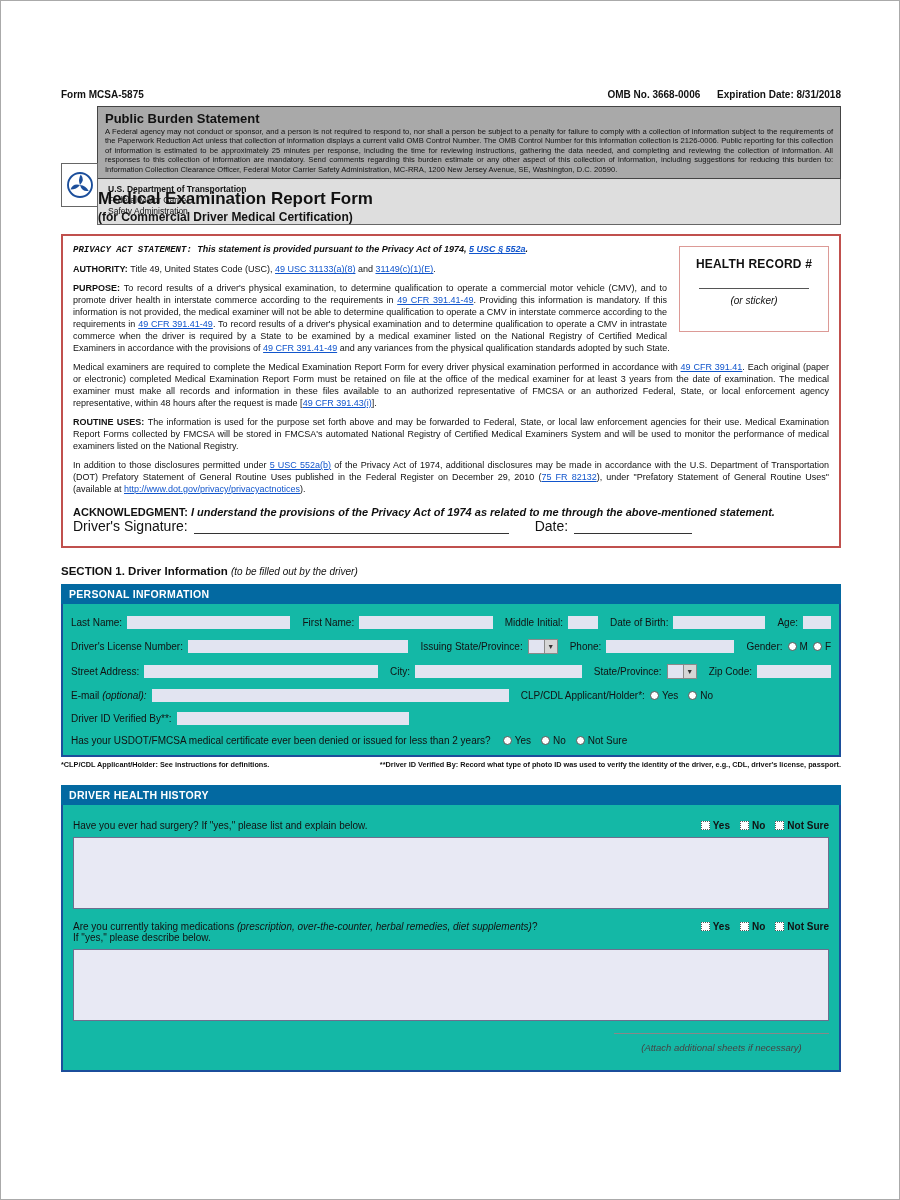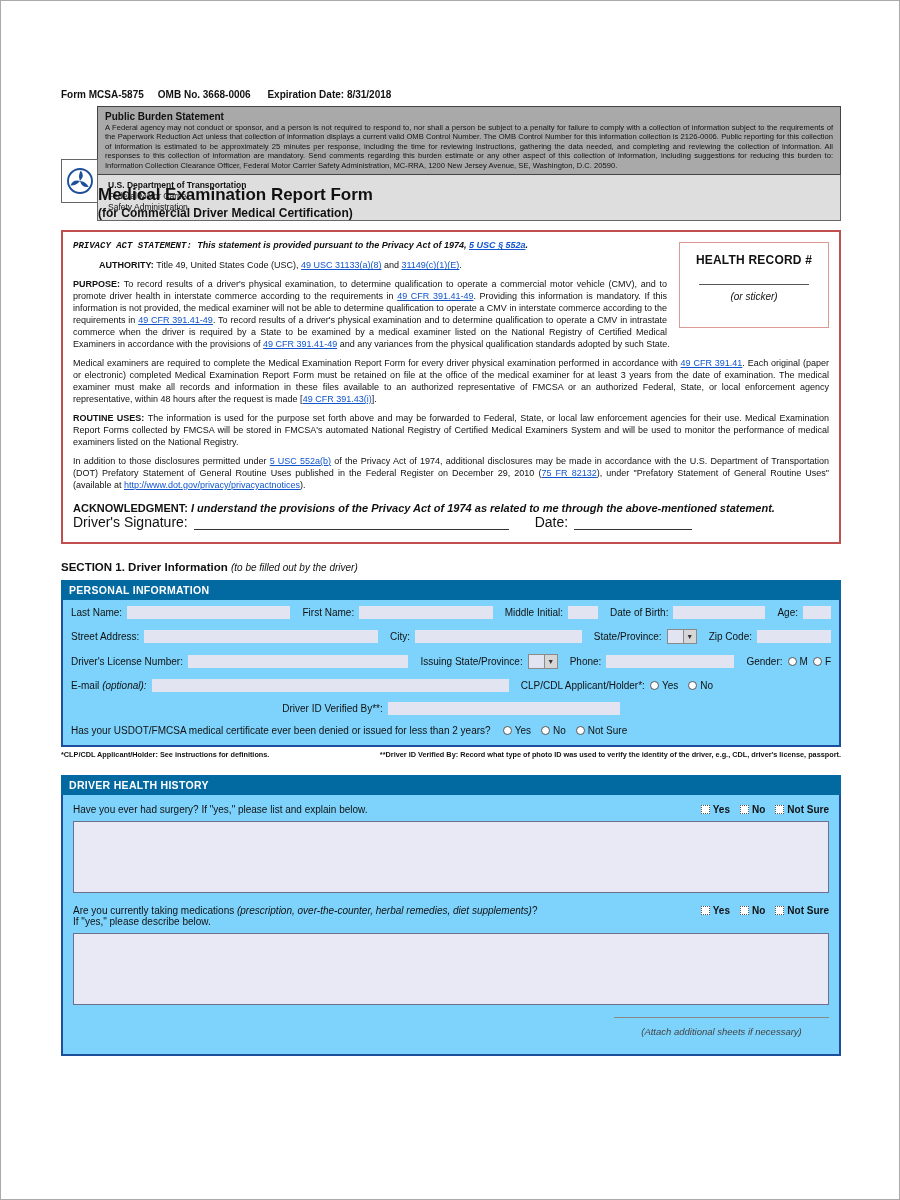--- a/index.html
+++ b/index.html
@@ -1,27 +1,27 @@
 <!DOCTYPE html>
 <html><head>
 <meta charset="utf-8">
 <style>
   * { box-sizing: border-box; margin: 0; padding: 0; }
   body { background:#fff; font-family:"Liberation Sans", sans-serif; color:#111; }
   .page { width:900px; height:1200px; position:relative; background:#fff; border:1px solid #aaa; overflow:hidden; }
   .content { position:absolute; left:60px; top:88px; width:780px; }
 
   
-  .meta-row { display:flex; justify-content:flex-start; font-size:10px; font-weight:bold; margin-bottom:6px; }
+  .meta-row { display:flex; justify-content:space-between; font-size:10px; font-weight:bold; margin-bottom:6px; }
   .meta-right span { margin-left:14px; }
 
   
   .hdr-wrap { margin-left:36px; position:relative; }
   .burden { background:#a9a9a9; border:1px solid #444; padding:4px 7px; }
-  .burden .b-title { font-size:10px; font-weight:bold; margin-bottom:1px; }
+  .burden .b-title { font-size:13px; font-weight:bold; margin-bottom:1px; }
   .burden .b-text { font-size:7.6px; line-height:1.25; text-align:justify; }
   .agency { background:#dedede; border:1px solid #666; border-top:none; position:relative; min-height:46px; padding:5px 8px 6px 10px; }
   .agency .dept { font-size:8.5px; line-height:1.25; }
   .agency .dept .d1 { font-weight:bold; }
   .agency .ttl-block { position:absolute; left:0; right:0; top:10px; }
   .agency .ttl { font-size:17px; font-weight:bold; }
   .agency .sub { font-size:12px; font-weight:bold; margin-top:1px; }
   .logo-box { position:absolute; left:-37px; top:-16px; width:37px; height:44px; background:#fff; border:1px solid #666; display:flex; align-items:center; justify-content:center; }
 
   
@@ -37,21 +37,21 @@
   .sig-line { border-bottom:1px solid #333; height:12px; }
   .sig-line.w1 { width:315px; margin:0 26px 0 6px; }
   .sig-line.w2 { width:118px; margin-left:6px; }
 
   
   .sec1-title { margin-top:17px; font-size:11.5px; }
   .sec1-title .t { font-weight:bold; }
   .sec1-title .s { font-style:italic; font-size:10px; }
 
   .bar { background:#0369a1; color:#fff; font-weight:bold; font-size:10.5px; padding:4px 8px; letter-spacing:.3px; margin-top:7px; }
-  .sec-body { border:2px solid #1b4e9b; border-top:none; padding:6px 8px 7px 8px; background:#7dd3fc; }
+  .sec-body { border:2px solid #1b4e9b; border-top:none; padding:12px 8px 7px 8px; background:#14b8a6; }
 
   .frow { display:flex; align-items:center; gap:12px; margin-bottom:10px; font-size:10px; }
   .frow:last-child { margin-bottom:2px; }
   .pair { display:flex; align-items:center; gap:5px; min-width:0; }
   .lbl { white-space:nowrap; }
   .fld { background:#e2e4f1; height:13px; display:inline-block; }
   .grow { flex:1; }
   .combo { display:flex; width:30px; height:15px; border:1px solid #8a8a8a; background:#e2e4f1; cursor:pointer; }
   .combo .cv { flex:1; }
   .combo .cb { width:13px; background:#d6d6d6; border-left:1px solid #8a8a8a; font-size:7px; line-height:13px; text-align:center; color:#333; }
@@ -113,21 +113,21 @@
       </div>
     </div>
 
     <div class="privacy">
       <div class="mr-box">
         <div class="mr-title">HEALTH RECORD #</div>
         <div class="mr-line"></div>
         <div class="mr-note">(or sticker)</div>
       </div>
       <p><span style="font-weight: bold; font-style: italic; font-family: Liberation Mono, monospace;">PRIVACY ACT STATEMENT: </span><span style="font-weight: bold; font-style: italic;">This statement is provided pursuant to the Privacy Act of 1974, </span><a class="lnk" href="#" style="font-weight: bold; font-style: italic;">5 USC § 552a</a><span style="font-weight: bold; font-style: italic;">.</span></p>
-      <p><span style="font-weight: bold; margin-left: 26px;">AUTHORITY: </span><span>Title 49, United States Code (USC), </span><a class="lnk" href="#">49 USC 31133(a)(8)</a><span> and </span><a class="lnk" href="#">31149(c)(1)(E)</a><span>.</span></p>
+      <p><span style="font-weight: bold;">AUTHORITY: </span><span>Title 49, United States Code (USC), </span><a class="lnk" href="#">49 USC 31133(a)(8)</a><span> and </span><a class="lnk" href="#">31149(c)(1)(E)</a><span>.</span></p>
       <p><span style="font-weight: bold;">PURPOSE: </span><span>To record results of a driver's physical examination, to determine qualification to operate a commercial motor vehicle (CMV), and to promote driver health in interstate commerce according to the requirements in </span><a class="lnk" href="#">49 CFR 391.41-49</a><span>. Providing this information is mandatory. If this information is not provided, the medical examiner will not be able to determine qualification to operate a CMV in interstate commerce according to the requirements in </span><a class="lnk" href="#">49 CFR 391.41-49</a><span>. To record results of a driver's physical examination and to determine qualification to operate a CMV in intrastate commerce when the driver is required by a State to be examined by a medical examiner listed on the National Registry of Certified Medical Examiners in accordance with the provisions of </span><a class="lnk" href="#">49 CFR 391.41-49</a><span> and any variances from the physical qualification standards adopted by such State.</span></p>
       <p><span>Medical examiners are required to complete the Medical Examination Report Form for every driver physical examination performed in accordance with </span><a class="lnk" href="#">49 CFR 391.41</a><span>. Each original (paper or electronic) completed Medical Examination Report Form must be retained on file at the office of the medical examiner for at least 3 years from the date of examination. The medical examiner must make all records and information in these files available to an authorized representative of FMCSA or an authorized Federal, State, or local enforcement agency representative, within 48 hours after the request is made [</span><a class="lnk" href="#">49 CFR 391.43(i)</a><span>].</span></p>
       <p><span style="font-weight: bold;">ROUTINE USES: </span><span>The information is used for the purpose set forth above and may be forwarded to Federal, State, or local law enforcement agencies for their use. Medical Examination Report Forms collected by FMCSA will be stored in FMCSA's automated National Registry of Certified Medical Examiners System and will be used to monitor the performance of medical examiners listed on the National Registry.</span></p>
       <p><span>In addition to those disclosures permitted under </span><a class="lnk" href="#">5 USC 552a(b)</a><span> of the Privacy Act of 1974, additional disclosures may be made in accordance with the U.S. Department of Transportation (DOT) Prefatory Statement of General Routine Uses published in the Federal Register on December 29, 2010 (</span><a class="lnk" href="#">75 FR 82132</a><span>), under "Prefatory Statement of General Routine Uses" (available at </span><a class="lnk" href="#">http://www.dot.gov/privacy/privacyactnotices</a><span>).</span></p>
       <div class="ack"><span style="font-weight: bold;">ACKNOWLEDGMENT: </span><span style="font-weight: bold; font-style: italic;">I understand the provisions of the Privacy Act of 1974 as related to me through the above-mentioned statement.</span></div>
       <div class="sig-row">
         <span class="lbl">Driver's Signature:</span>
         <span class="sig-line w1"></span>
         <span class="lbl">Date:</span>
         <span class="sig-line w2"></span>
@@ -159,67 +159,67 @@
           <span class="lbl">Date of Birth:</span>
           <span class="fld" style="width:92px"></span>
         </div>
         <div class="pair">
           <span class="lbl">Age:</span>
           <span class="fld" style="width:28px"></span>
         </div>
       </div>
 
       <div class="frow">
+        <div class="pair" style="flex:1.2">
+          <span class="lbl">Driver's License Number:</span>
+          <span class="fld grow"></span>
+        </div>
+        <div class="pair">
+          <span class="lbl">Issuing State/Province:</span>
+          <span class="combo">
+            <span class="cv"></span>
+            <span class="cb">▼</span>
+          </span>
+        </div>
+        <div class="pair">
+          <span class="lbl">Phone:</span>
+          <span class="fld" style="width:128px"></span>
+        </div>
+        <div class="pair">
+          <span class="lbl">Gender:</span>
+          <span class="opt">
+              <span class="radio"></span>
+              <span>M</span>
+            </span>
+          <span class="opt">
+              <span class="radio"></span>
+              <span>F</span>
+            </span>
+        </div>
+      </div>
+
+      <div class="frow">
         <div class="pair" style="flex:2">
           <span class="lbl">Street Address:</span>
           <span class="fld grow"></span>
         </div>
         <div class="pair" style="flex:1.25">
           <span class="lbl">City:</span>
           <span class="fld grow"></span>
         </div>
         <div class="pair">
           <span class="lbl">State/Province:</span>
           <span class="combo">
             <span class="cv"></span>
             <span class="cb">▼</span>
           </span>
         </div>
         <div class="pair">
           <span class="lbl">Zip Code:</span>
           <span class="fld" style="width:74px"></span>
-        </div>
-      </div>
-
-      <div class="frow">
-        <div class="pair" style="flex:1.2">
-          <span class="lbl">Driver's License Number:</span>
-          <span class="fld grow"></span>
-        </div>
-        <div class="pair">
-          <span class="lbl">Issuing State/Province:</span>
-          <span class="combo">
-            <span class="cv"></span>
-            <span class="cb">▼</span>
-          </span>
-        </div>
-        <div class="pair">
-          <span class="lbl">Phone:</span>
-          <span class="fld" style="width:128px"></span>
-        </div>
-        <div class="pair">
-          <span class="lbl">Gender:</span>
-          <span class="opt">
-              <span class="radio"></span>
-              <span>M</span>
-            </span>
-          <span class="opt">
-              <span class="radio"></span>
-              <span>F</span>
-            </span>
         </div>
       </div>
 
       <div class="frow">
         <div class="pair" style="flex:1">
           <span class="lbl"><span>E-mail</span> <span class="ital">(optional):</span></span>
           <span class="fld grow"></span>
         </div>
         <div class="pair" style="margin-right:118px">
           <span class="lbl">CLP/CDL Applicant/Holder*:</span>
@@ -229,21 +229,21 @@
                 <span>Yes</span>
               </span>
             <span class="opt">
                 <span class="radio"></span>
                 <span>No</span>
               </span>
           </span>
         </div>
       </div>
 
-      <div class="frow" style="justify-content:center">
+      <div class="frow" style="justify-content:flex-start">
         <div class="pair">
           <span class="lbl">Driver ID Verified By**:</span>
           <span class="fld" style="width:232px"></span>
         </div>
       </div>
 
       <div class="frow">
         <span class="lbl" style="white-space:normal">Has your USDOT/FMCSA medical certificate ever been denied or issued for less than 2 years?</span>
         <span class="optgrp" style="margin-right:104px">
           <span class="opt">

